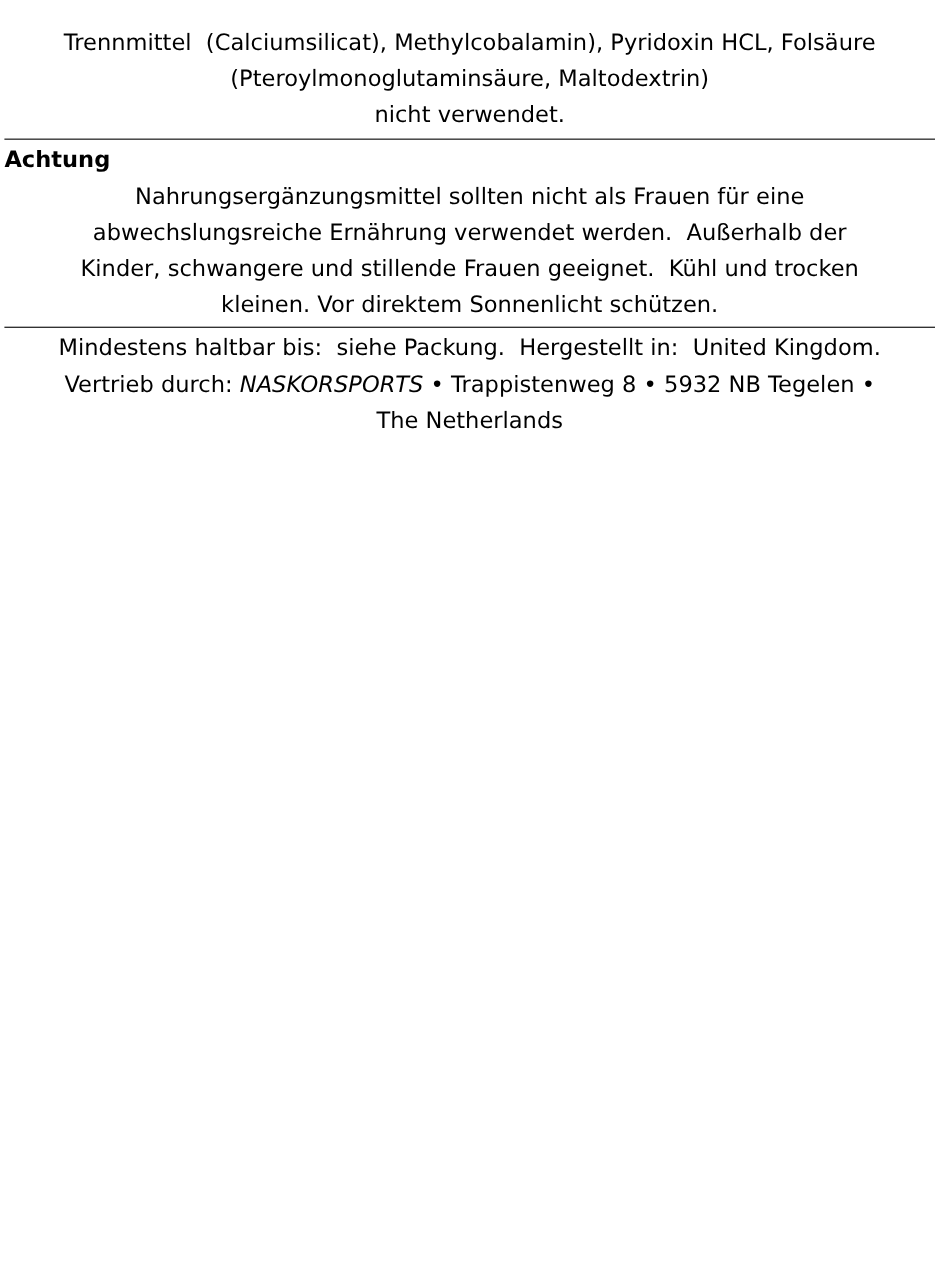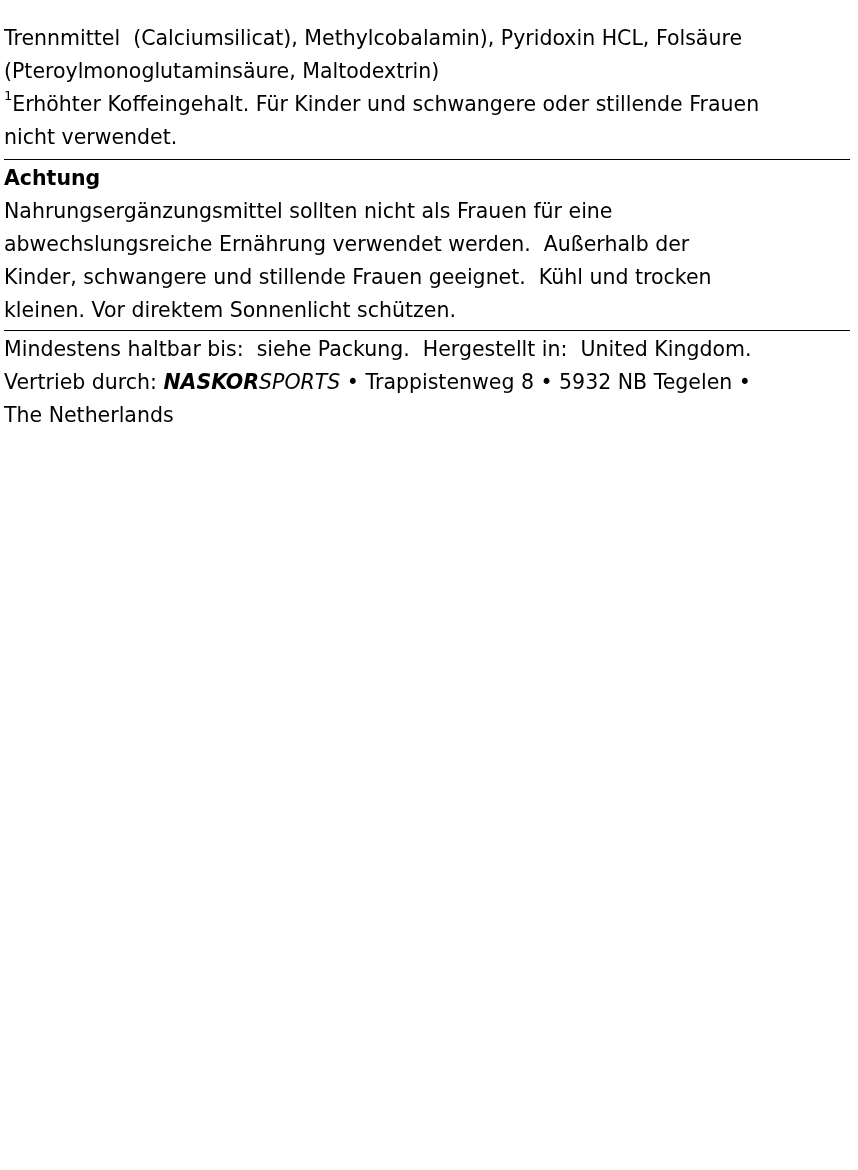--- a/index.html
+++ b/index.html
@@ -41,46 +41,46 @@
     margin-top: 5px;
   }
   .sup {
     font-size: 13px;
     vertical-align: top;
     line-height: 1;
     position: relative;
     top: 1px;
   }
   .brand-bold-italic {
-    font-weight: bold;
+    font-weight: normal;
     font-style: italic;
     margin-top: 48px;
   }
   .brand-italic {
     font-style: italic;
   }
   .section-heading {
     font-weight: bold;
     margin: 0;
   }
   .warn-body p.line,
   .ingredients p.line,
   .footer p.line {
     margin: 0;
+    text-align: center;
   }
 </style>
 </head>
 <body>
 
 <div class="page">
 
   <section class="block ingredients">
     <p class="line">Trennmittel  (Calciumsilicat), Methylcobalamin), Pyridoxin HCL, Folsäure</p>
     <p class="line">(Pteroylmonoglutaminsäure, Maltodextrin)</p>
-    <p class="line"><span class="sup">1</span><span>Erhöhter Koffeingehalt. Für Kinder und schwangere oder stillende Frauen</span></p>
     <p class="line">nicht verwendet.</p>
   </section>
 
   <hr class="rule rule-top">
 
   <section class="block warn-body">
     <p class="section-heading">Achtung</p>
     <p class="line">Nahrungsergänzungsmittel sollten nicht als Frauen für eine</p>
     <p class="line">abwechslungsreiche Ernährung verwendet werden.  Außerhalb der</p>
     <p class="line">Kinder, schwangere und stillende Frauen geeignet.  Kühl und trocken</p>

